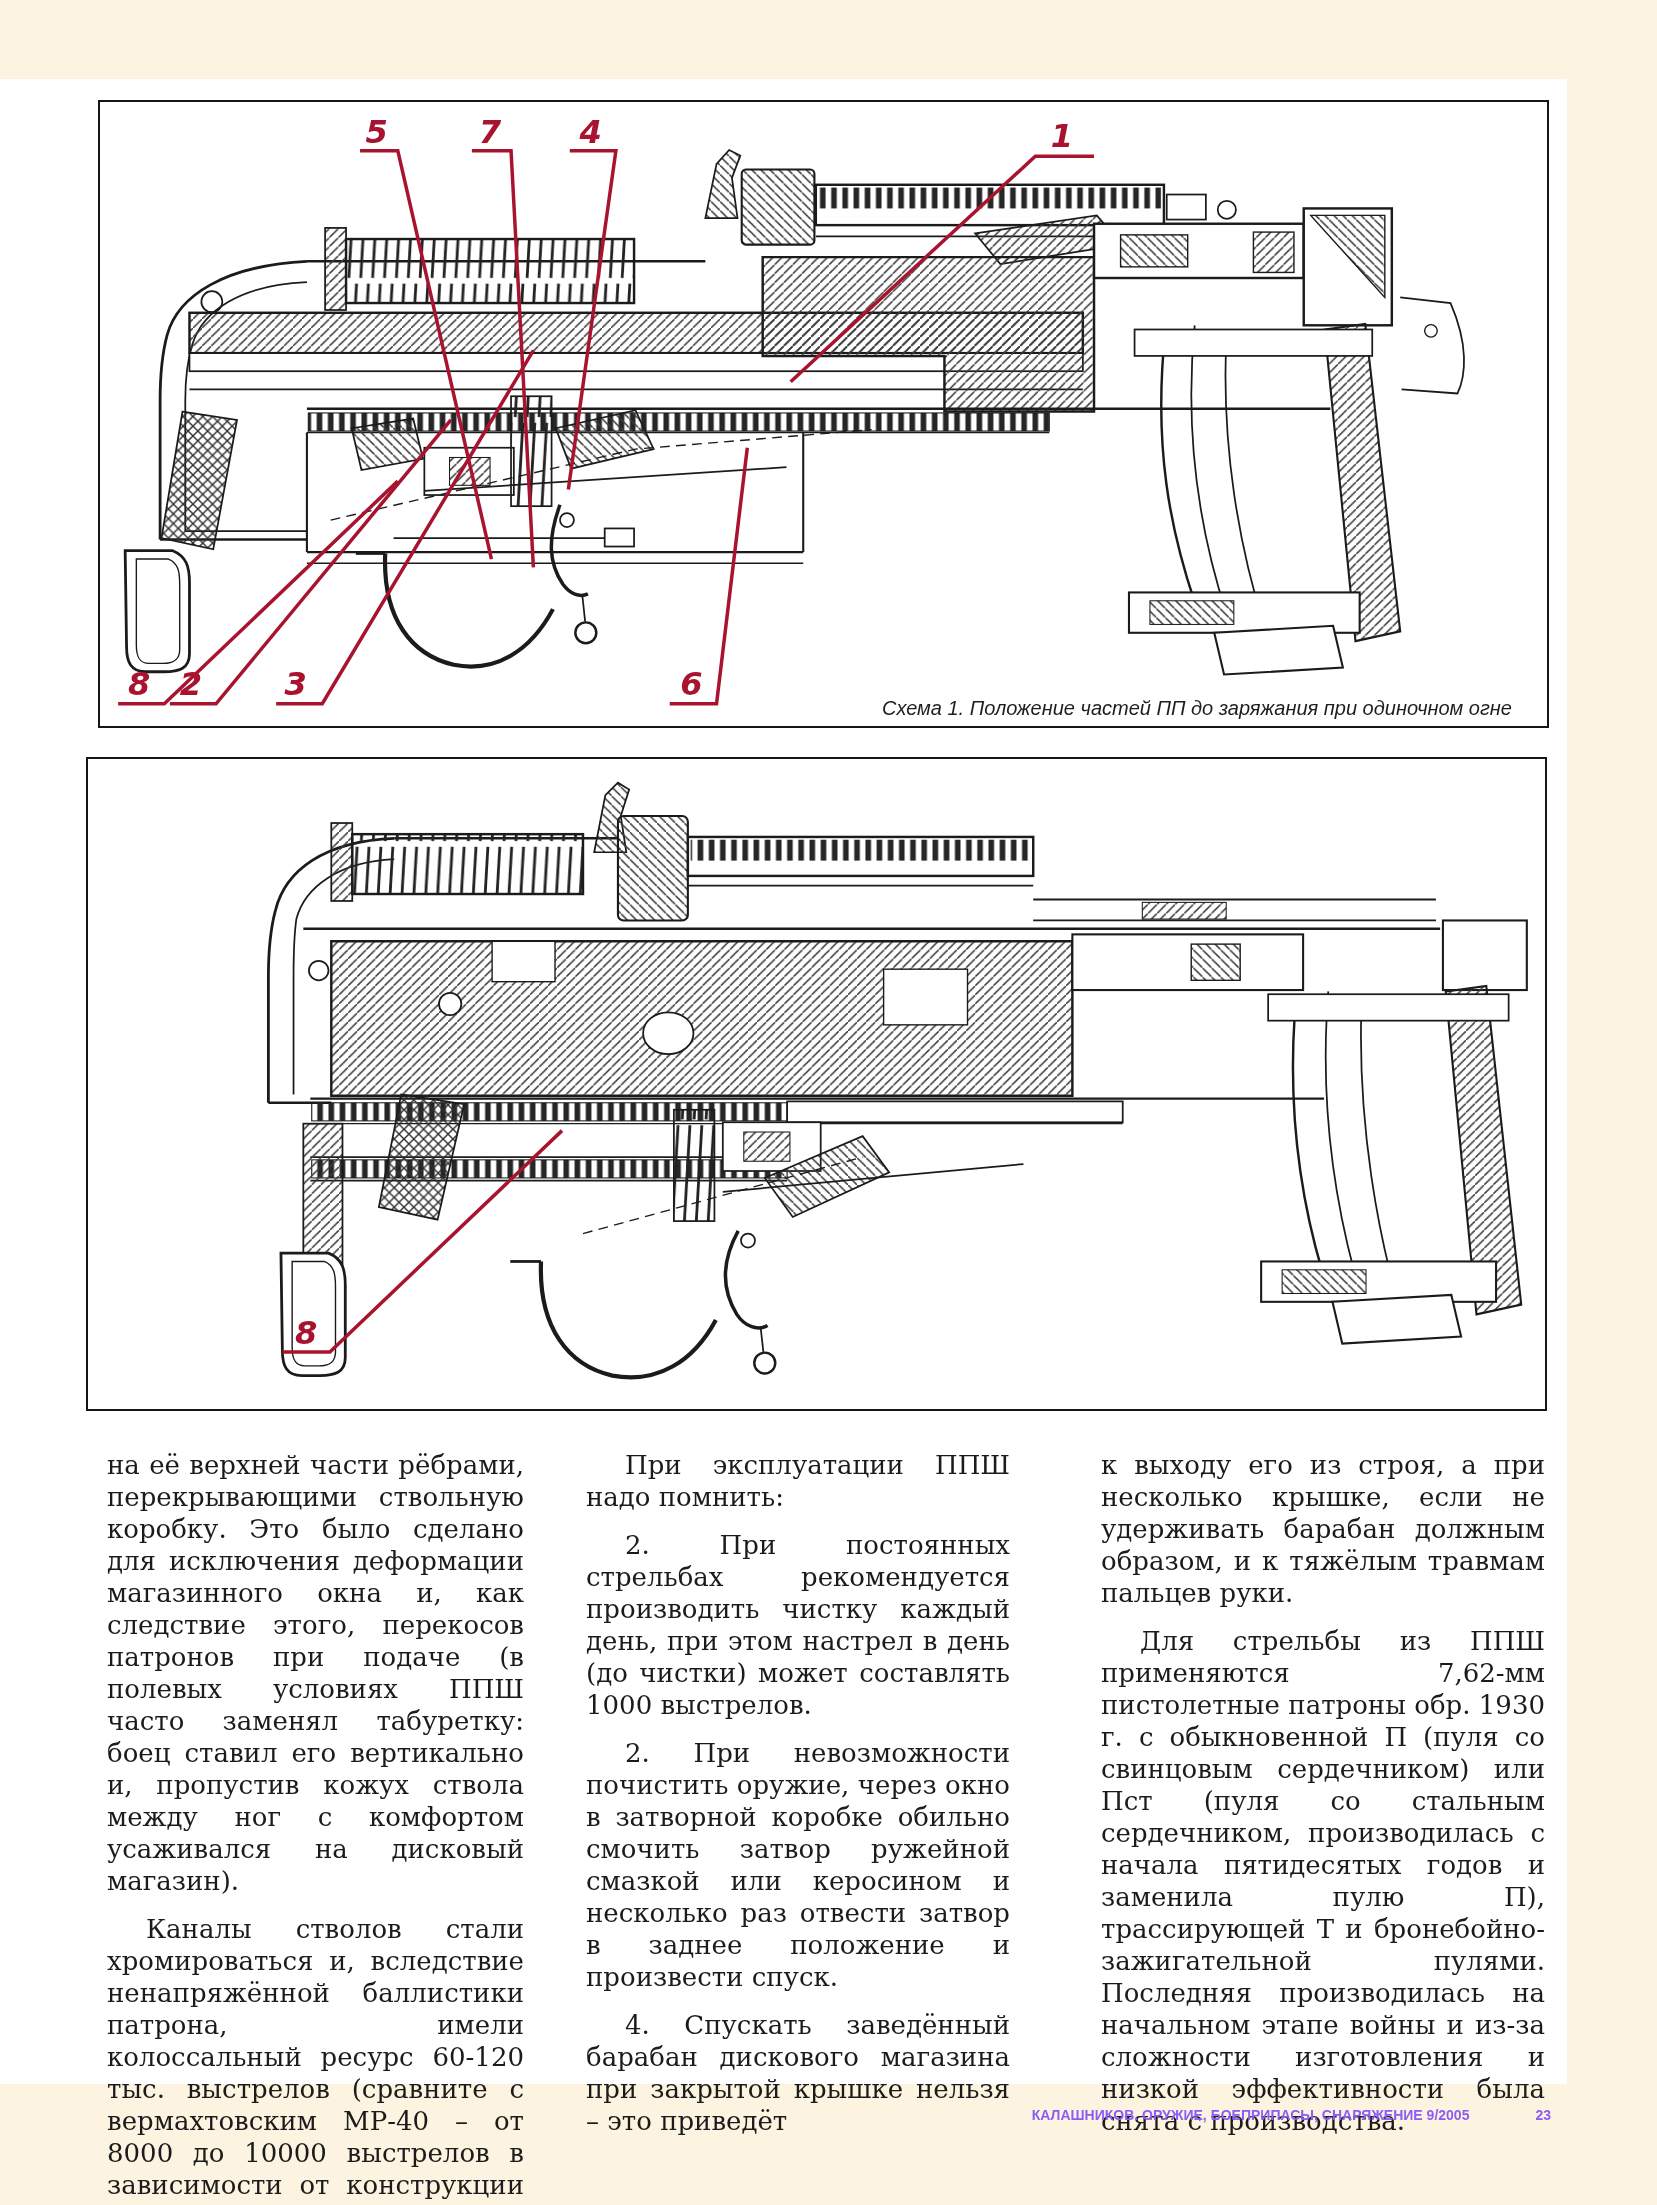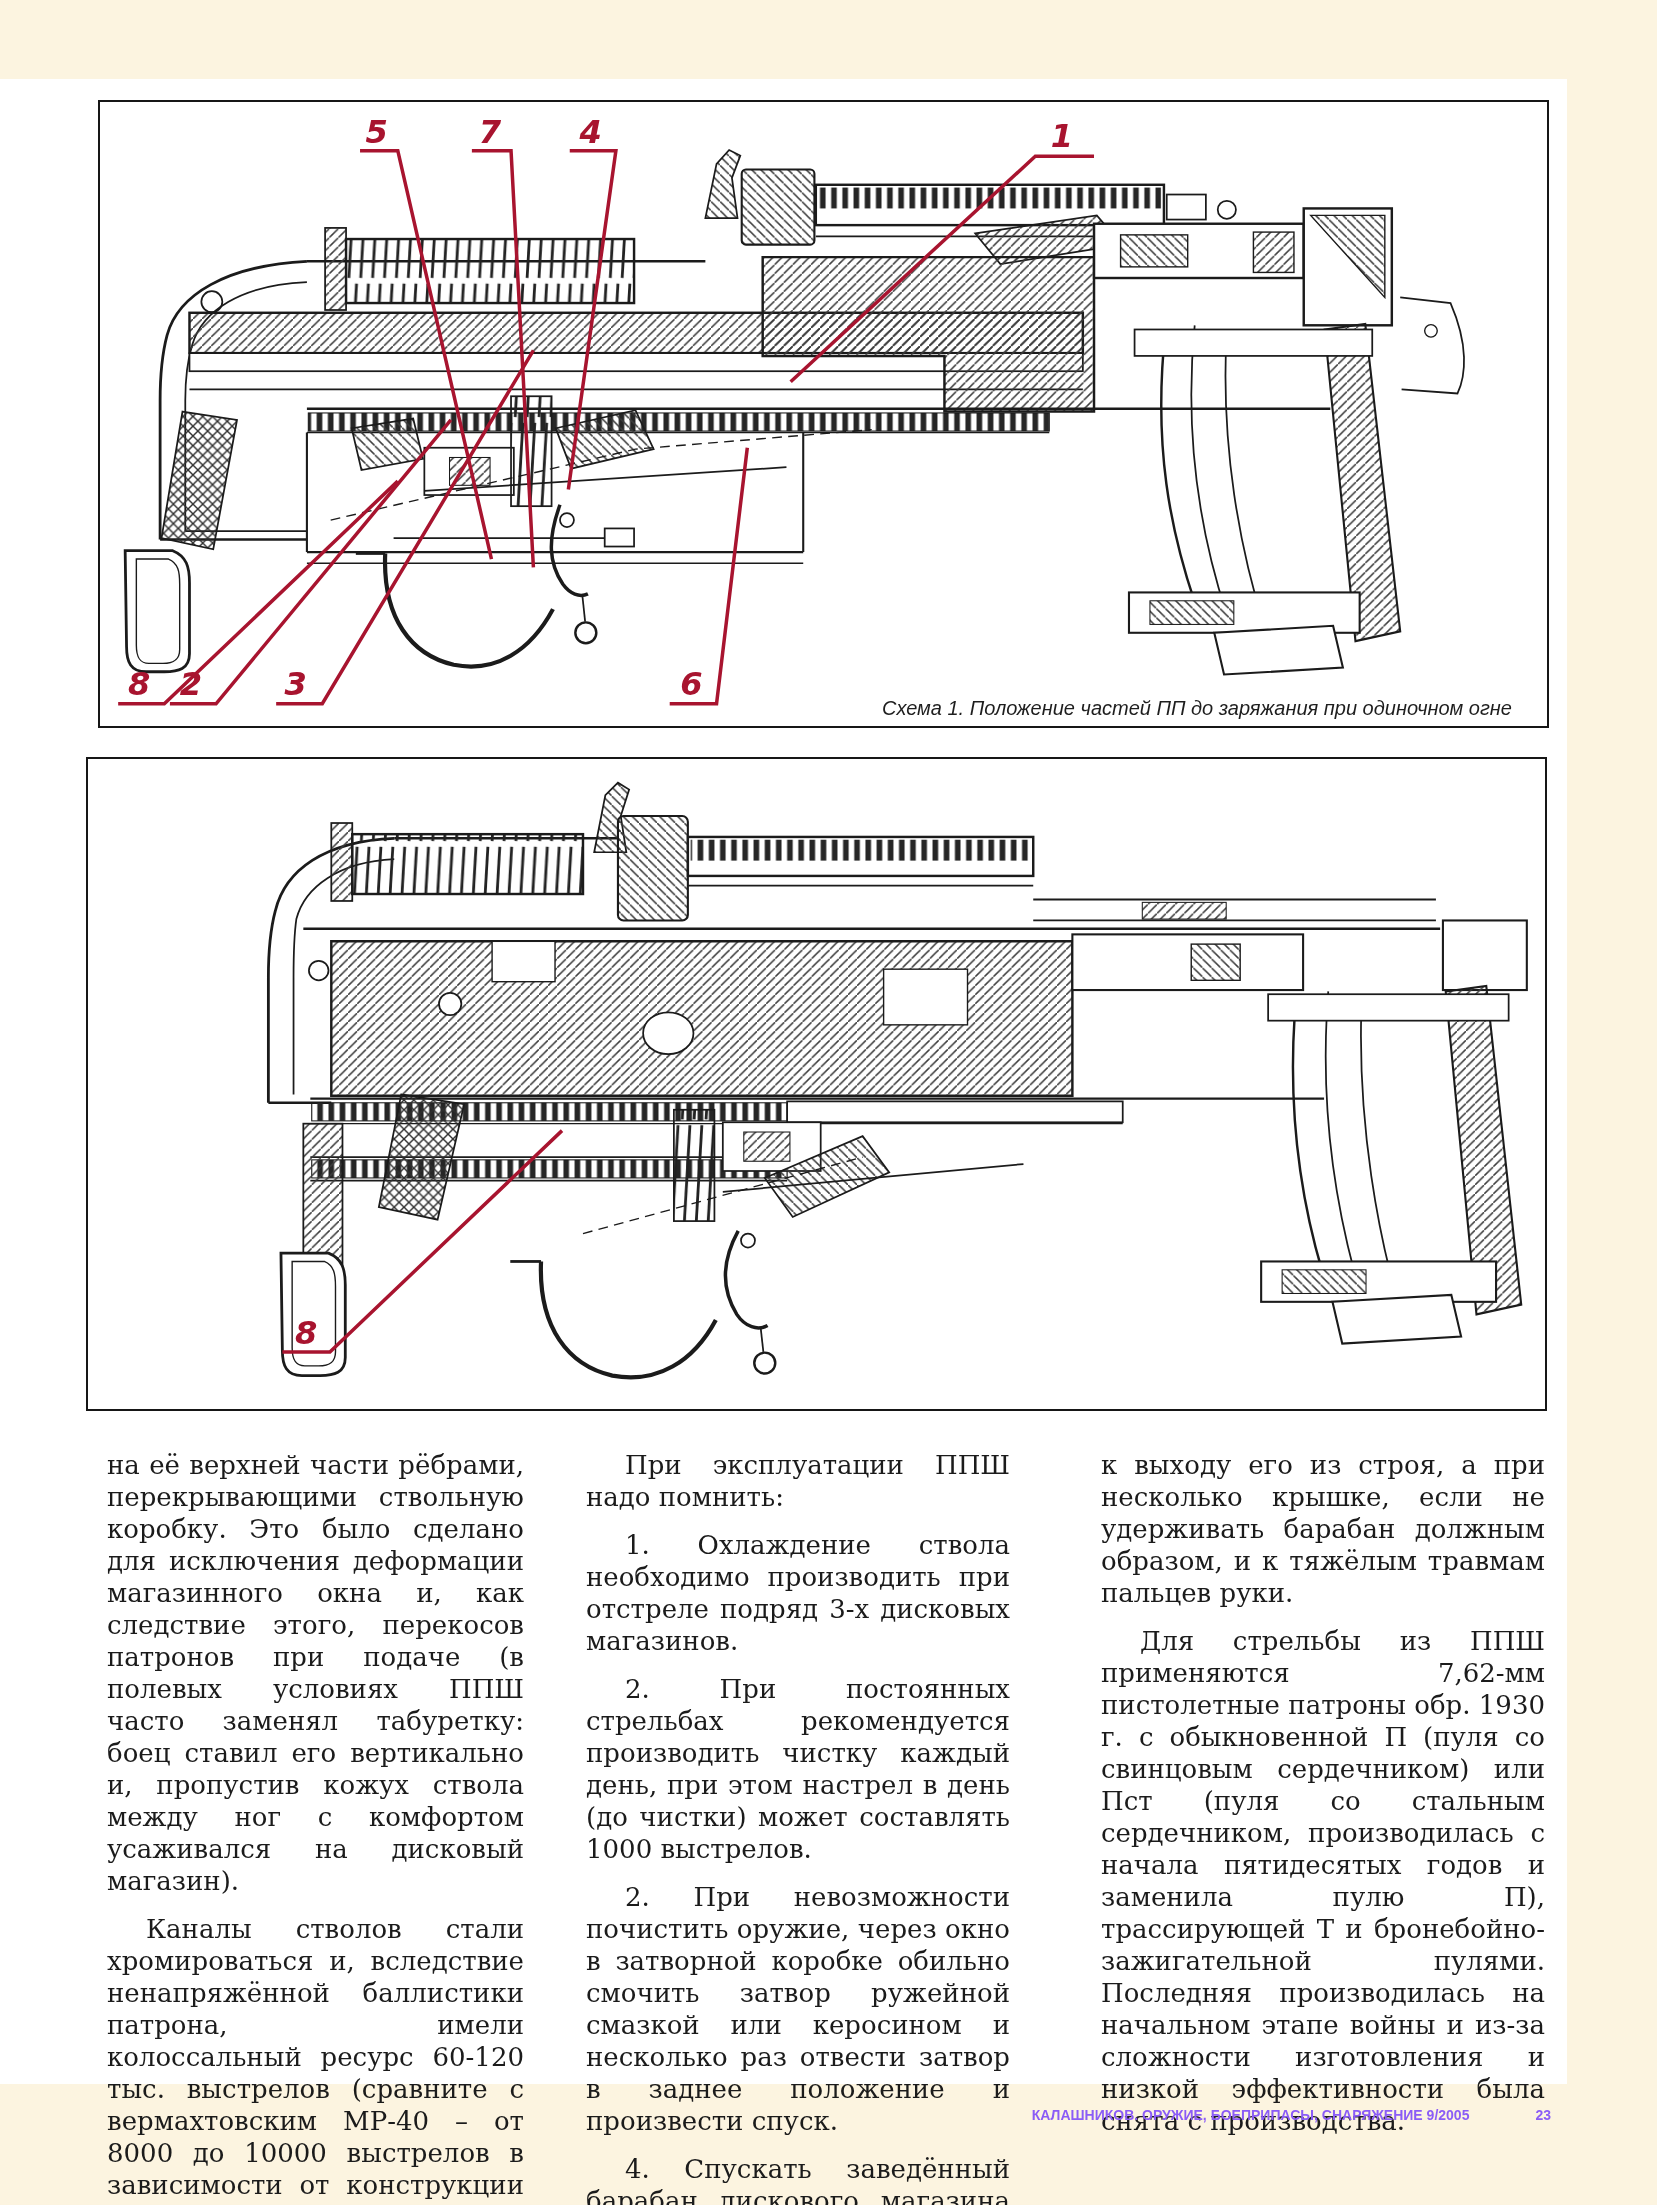--- a/index.html
+++ b/index.html
@@ -258,21 +258,20 @@
   </svg>
 </div>
 
 <div class="col col-1">
   <p>на её верхней части рёбрами, перекрывающими ствольную коробку. Это было сделано для исключения деформации магазинного окна и, как следствие этого, перекосов патронов при подаче (в полевых условиях ППШ часто заменял табуретку: боец ставил его вертикально и, пропустив кожух ствола между ног с комфортом усаживался на дисковый магазин).</p>
   <p class="ind">Каналы стволов стали хромироваться и, вследствие ненапряжённой баллистики патрона, имели колоссальный ресурс 60-120 тыс. выстрелов (сравните с вермахтовским МР-40 – от 8000 до 10000 выстрелов в зависимости от конструкции пули и материалов из которых она изготавливалась).</p>
 </div>
 
 <div class="col col-2">
   <p class="ind">При эксплуатации ППШ надо помнить:</p>
-  <p class="ind">1. Охлаждение ствола необходимо производить при отстреле подряд 3-х дисковых магазинов.</p>
   <p class="ind">2. При постоянных стрельбах рекомендуется производить чистку каждый день, при этом настрел в день (до чистки) может составлять 1000 выстрелов.</p>
   <p class="ind">2. При невозможности почистить оружие, через окно в затворной коробке обильно смочить затвор ружейной смазкой или керосином и несколько раз отвести затвор в заднее положение и произвести спуск.</p>
   <p class="ind">4. Спускать заведённый барабан дискового магазина при закрытой крышке нельзя – это приведёт</p>
 </div>
 
 <div class="col col-3">
   <p>к выходу его из строя, а при несколько крышке, если не удерживать барабан должным образом, и к тяжёлым травмам пальцев руки.</p>
   <p class="ind">Для стрельбы из ППШ применяются 7,62-мм пистолетные патроны обр. 1930 г. с обыкновенной П (пуля со свинцовым сердечником) или Пст (пуля со стальным сердечником, производилась с начала пятидесятых годов и заменила пулю П), трассирующей Т и бронебойно-зажигательной пулями. Последняя производилась на начальном этапе войны и из-за сложности изготовления и низкой эффективности была снята с производства.</p>
 </div>
 

